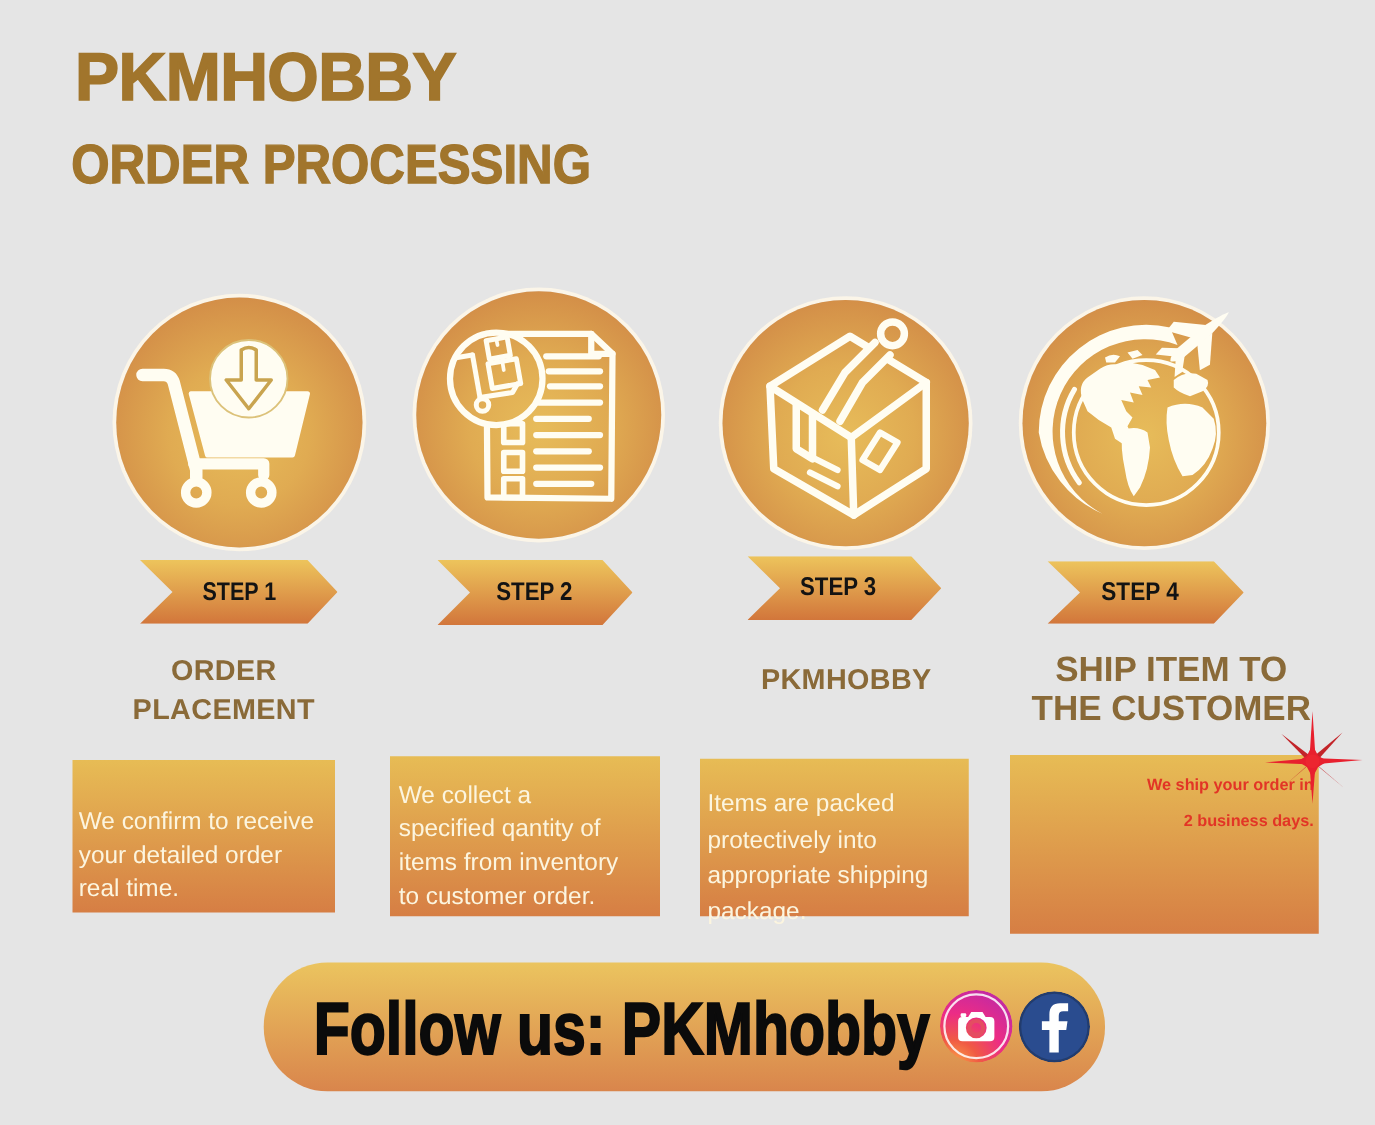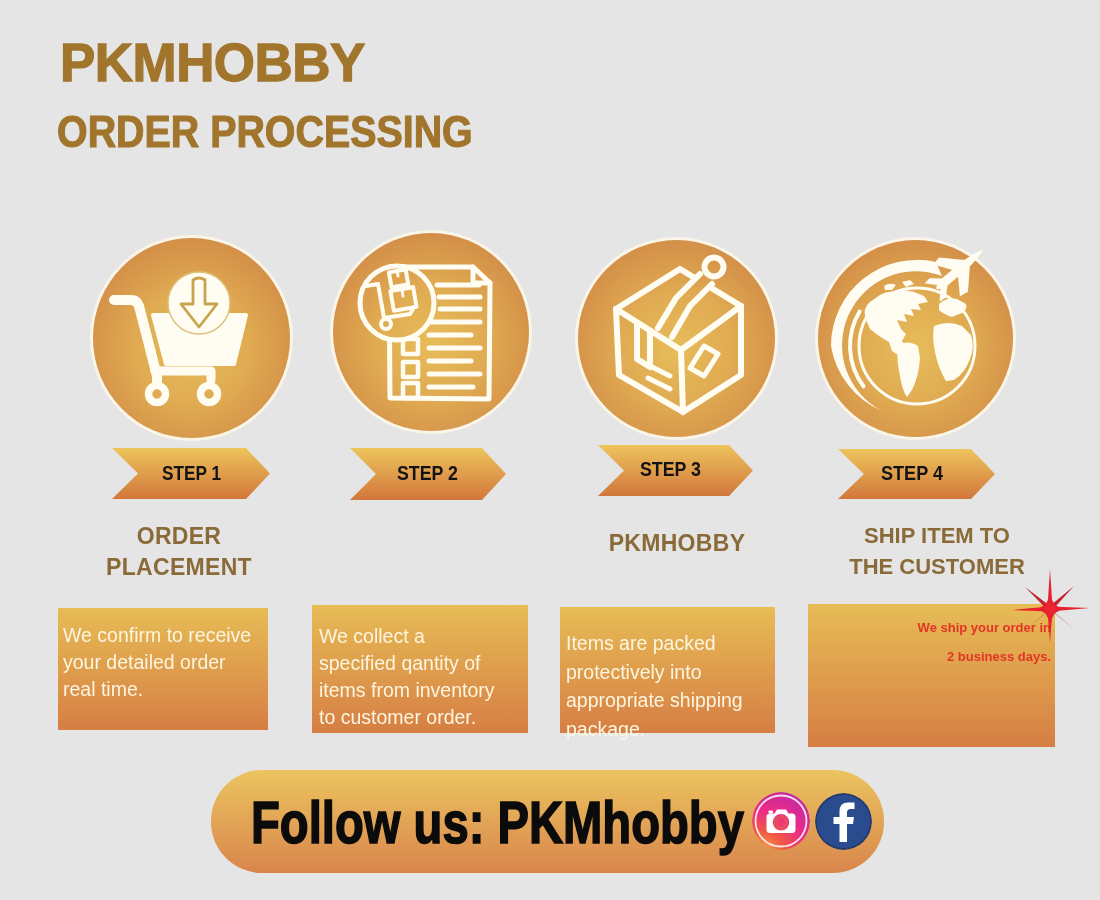--- a/index.html
+++ b/index.html
@@ -144,23 +144,23 @@
     <polygon points="0,0 131,0 155,25.5 131,51 0,51 26,25.5" fill="url(#bg1)"></polygon>
     <text x="42" y="476" font-size="20.5" font-weight="bold" fill="#131313" textLength="61" lengthAdjust="spacingAndGlyphs" transform="translate(0,-445)">STEP 3</text>
   </svg>
   <svg class="banner" style="left:838px;top:449px;" width="157" height="50" viewBox="0 0 157 50">
     <polygon points="0,0 133,0 157,25 133,50 0,50 26,25" fill="url(#bg1)"></polygon>
     <text x="43" y="480" font-size="20.5" font-weight="bold" fill="#131313" textLength="62" lengthAdjust="spacingAndGlyphs" transform="translate(0,-449)">STEP 4</text>
   </svg>
 
   <div class="label" style="left:69px;top:521px;width:220px;">ORDER<br>PLACEMENT</div>
   <div class="label" style="left:567px;top:528px;width:220px;">PKMHOBBY</div>
-  <div class="label" style="left:817px;top:520px;width:240px;font-size:22px;letter-spacing:0;text-align:center;">SHIP ITEM TO<br>THE CUSTOMER</div>
-
-  <div class="box" style="left:58px;top:608px;width:210px;height:122px;padding-top:14px;">We confirm to receive<br>your detailed order<br>real time.</div>
+  <div class="label" style="left:817px;top:520px;width:240px;font-size:28px;letter-spacing:0;text-align:center;">SHIP ITEM TO<br>THE CUSTOMER</div>
+
+  <div class="box" style="left:58px;top:608px;width:210px;height:122px;padding-top:36px;">We confirm to receive<br>your detailed order<br>real time.</div>
   <div class="box" style="left:312px;top:605px;width:216px;height:128px;padding-top:18px;padding-left:7px;">We collect a<br>specified qantity of<br>items from inventory<br>to customer order.</div>
   <div class="box" style="left:560px;top:607px;width:215px;height:126px;padding-top:22px;padding-left:6px;line-height:28.5px;">Items are packed<br>protectively into<br>appropriate shipping<br>package.</div>
   <div class="box" style="left:808px;top:604px;width:247px;height:143px;padding:9px 4px 0 4px;">
       <div class="box4red">We ship your order in<br>2 business days.</div>
     </div>
 
   <svg style="position:absolute;left:1008px;top:565px;" width="85" height="80" viewBox="0 0 85 80">
     <g fill="#E8202E">
       <polygon points="39.4,44 44.6,44 42,4"></polygon>
       <polygon points="39.4,44 44.6,44 42,78"></polygon>

